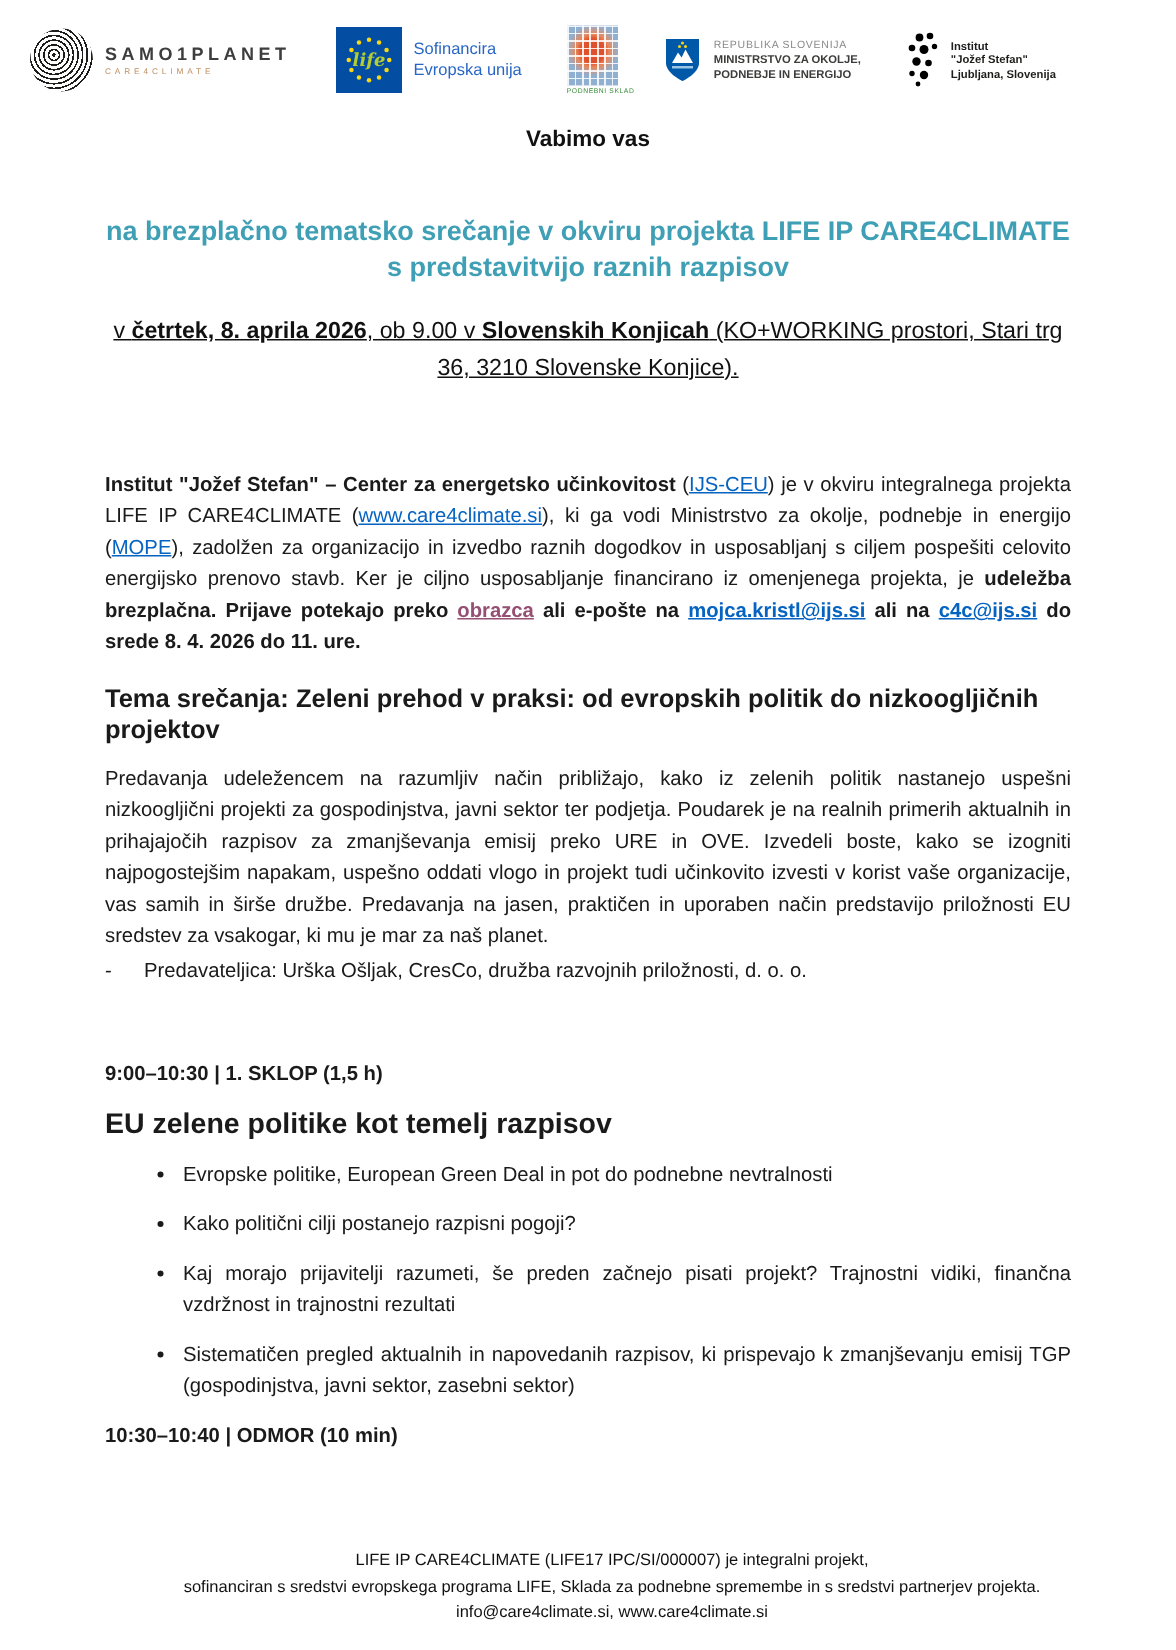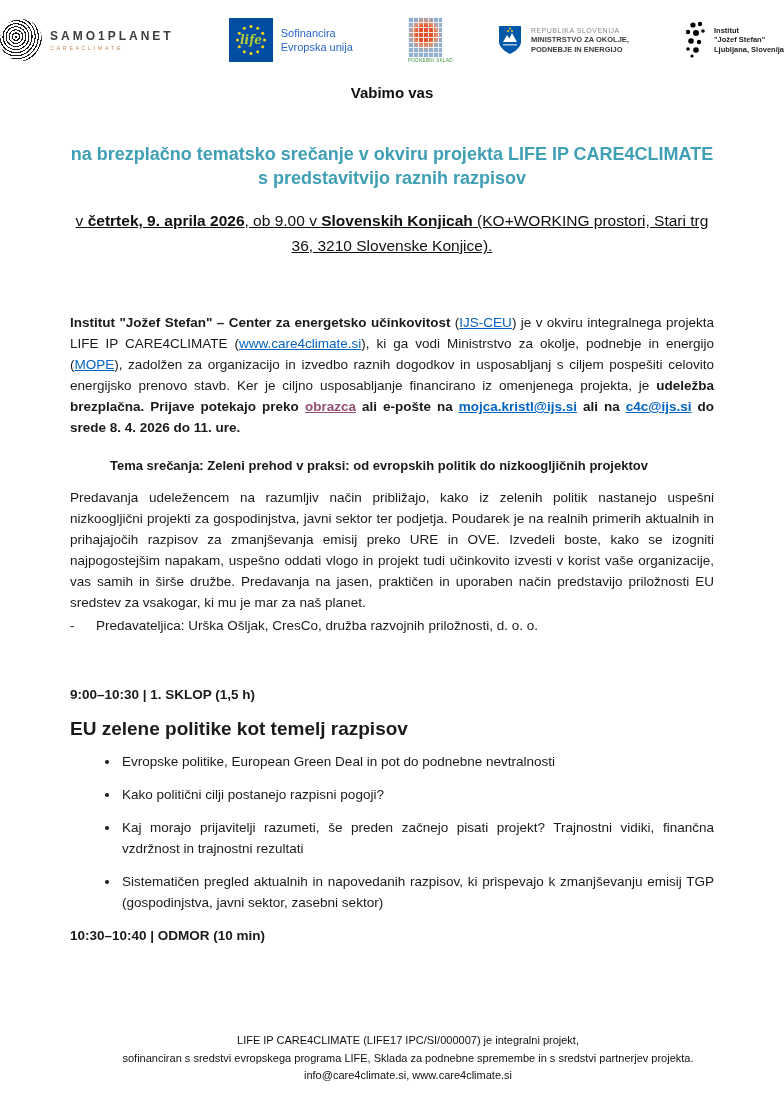--- a/index.html
+++ b/index.html
@@ -7,21 +7,21 @@
   body {
     width:784px; height:1100px; overflow:hidden; position:relative;
     font-family:"Liberation Sans", sans-serif; color:#1a1a1a;
   }
   .page { width:784px; height:1100px; position:relative; background:#fff; }
   .content { padding:0 70px; }
 
   
   .logo-row {
     margin-top:16px; height:48px;
-    display:flex; align-items:center; justify-content:space-between; gap:30px;
+    display:flex; align-items:center; justify-content:flex-start; gap:30px;margin-left:20px;
   }
   .logo { display:flex; align-items:center; gap:8px; }
   .fp-circle {
     width:42px; height:42px; border-radius:50%;
     background:repeating-radial-gradient(circle at 38% 42%, #1d1d1b 0 1.1px, #ffffff 1.1px 3.1px);
     flex:0 0 auto;
   }
   .samo-title { font-size:12px; font-weight:bold; letter-spacing:3px; color:#3d3d3d; white-space:nowrap; }
   .samo-sub { font-size:5.5px; letter-spacing:2.6px; color:#c18f62; margin-top:2px; white-space:nowrap; }
   .eu-flag { width:44px; height:44px; flex:0 0 auto; }
@@ -49,21 +49,21 @@
     font-size:18px; line-height:24px;
   }
   .date-line {
     margin:18px auto 0; max-width:655px; text-align:center;
     font-size:15.5px; line-height:25px; text-decoration:underline; color:#111;
   }
 
   
   .para { font-size:13.5px; line-height:21px; text-align:justify; color:#1a1a1a; }
   .intro { margin-top:54px; }
-  .tema { margin-top:17px; font-size:13px; line-height:21px; font-weight:bold;margin-left:40px; }
+  .tema { margin-top:17px; font-size:17px; line-height:21px; font-weight:bold; }
   .desc { margin-top:11px; }
   .prog-head { margin-top:29px; font-size:13.5px; line-height:21px; font-weight:bold; }
   .dash-item { margin-top:2px; display:flex; font-size:13.5px; line-height:21px; }
   .dash-item .dash { width:26px; flex:0 0 auto; }
   .slot-time { margin-top:48px; font-size:13.5px; line-height:21px; font-weight:bold; }
   .slot-title { margin-top:13px; font-size:19px; line-height:21px; font-weight:bold; }
   ul.bullets { margin-top:10px; padding-left:50px; list-style:disc; }
   ul.bullets li {
     margin-top:12px; font-size:13.5px; line-height:21px;
     text-align:justify; padding-left:2px;
@@ -168,21 +168,21 @@
 
   <div class="content">
 
     <div class="title">Vabimo vas</div>
 
     <div class="subtitle" style="color:#3f9fb5;">
       <div>na brezplačno tematsko srečanje v okviru projekta LIFE IP CARE4CLIMATE</div>
       <div>s predstavitvijo raznih razpisov</div>
     </div>
 
-    <div class="date-line"><span>v </span><span class="b">četrtek, 9. aprila 2026</span><span>, ob 9.00 v </span><span class="b">Slovenskih Konjicah</span><span> (KO+WORKING prostori, Stari trg 36, 3210 Slovenske Konjice).</span></div>
+    <div class="date-line"><span>v </span><span class="b">četrtek, 8. aprila 2026</span><span>, ob 9.00 v </span><span class="b">Slovenskih Konjicah</span><span> (KO+WORKING prostori, Stari trg 36, 3210 Slovenske Konjice).</span></div>
 
     <p class="para intro"><span class="b">Institut "Jožef Stefan" – Center za energetsko učinkovitost </span><span>(</span><span class="link">IJS-CEU</span><span>) je v okviru integralnega projekta LIFE IP CARE4CLIMATE (</span><span class="link">www.care4climate.si</span><span>), ki ga vodi Ministrstvo za okolje, podnebje in energijo (</span><span class="link">MOPE</span><span>), zadolžen za organizacijo in izvedbo raznih dogodkov in usposabljanj s ciljem pospešiti celovito energijsko prenovo stavb. Ker je ciljno usposabljanje financirano iz omenjenega projekta, je </span><span class="b">udeležba brezplačna. Prijave potekajo preko </span><span class="b link visited">obrazca</span><span class="b"> ali e-pošte na </span><span class="b link">mojca.kristl@ijs.si</span><span class="b"> ali na </span><span class="b link">c4c@ijs.si</span><span class="b"> do srede 8. 4. 2026 do 11. ure.</span></p>
 
     <div class="tema">Tema srečanja: Zeleni prehod v praksi: od evropskih politik do nizkoogljičnih projektov</div>
 
     <p class="para desc">Predavanja udeležencem na razumljiv način približajo, kako iz zelenih politik nastanejo uspešni nizkoogljični projekti za gospodinjstva, javni sektor ter podjetja. Poudarek je na realnih primerih aktualnih in prihajajočih razpisov za zmanjševanja emisij preko URE in OVE. Izvedeli boste, kako se izogniti najpogostejšim napakam, uspešno oddati vlogo in projekt tudi učinkovito izvesti v korist vaše organizacije, vas samih in širše družbe. Predavanja na jasen, praktičen in uporaben način predstavijo priložnosti EU sredstev za vsakogar, ki mu je mar za naš planet.</p>
 
     <div class="dash-item">
       <span class="dash">-</span>
       <span>Predavateljica: Urška Ošljak, CresCo, družba razvojnih priložnosti, d. o. o.</span>

